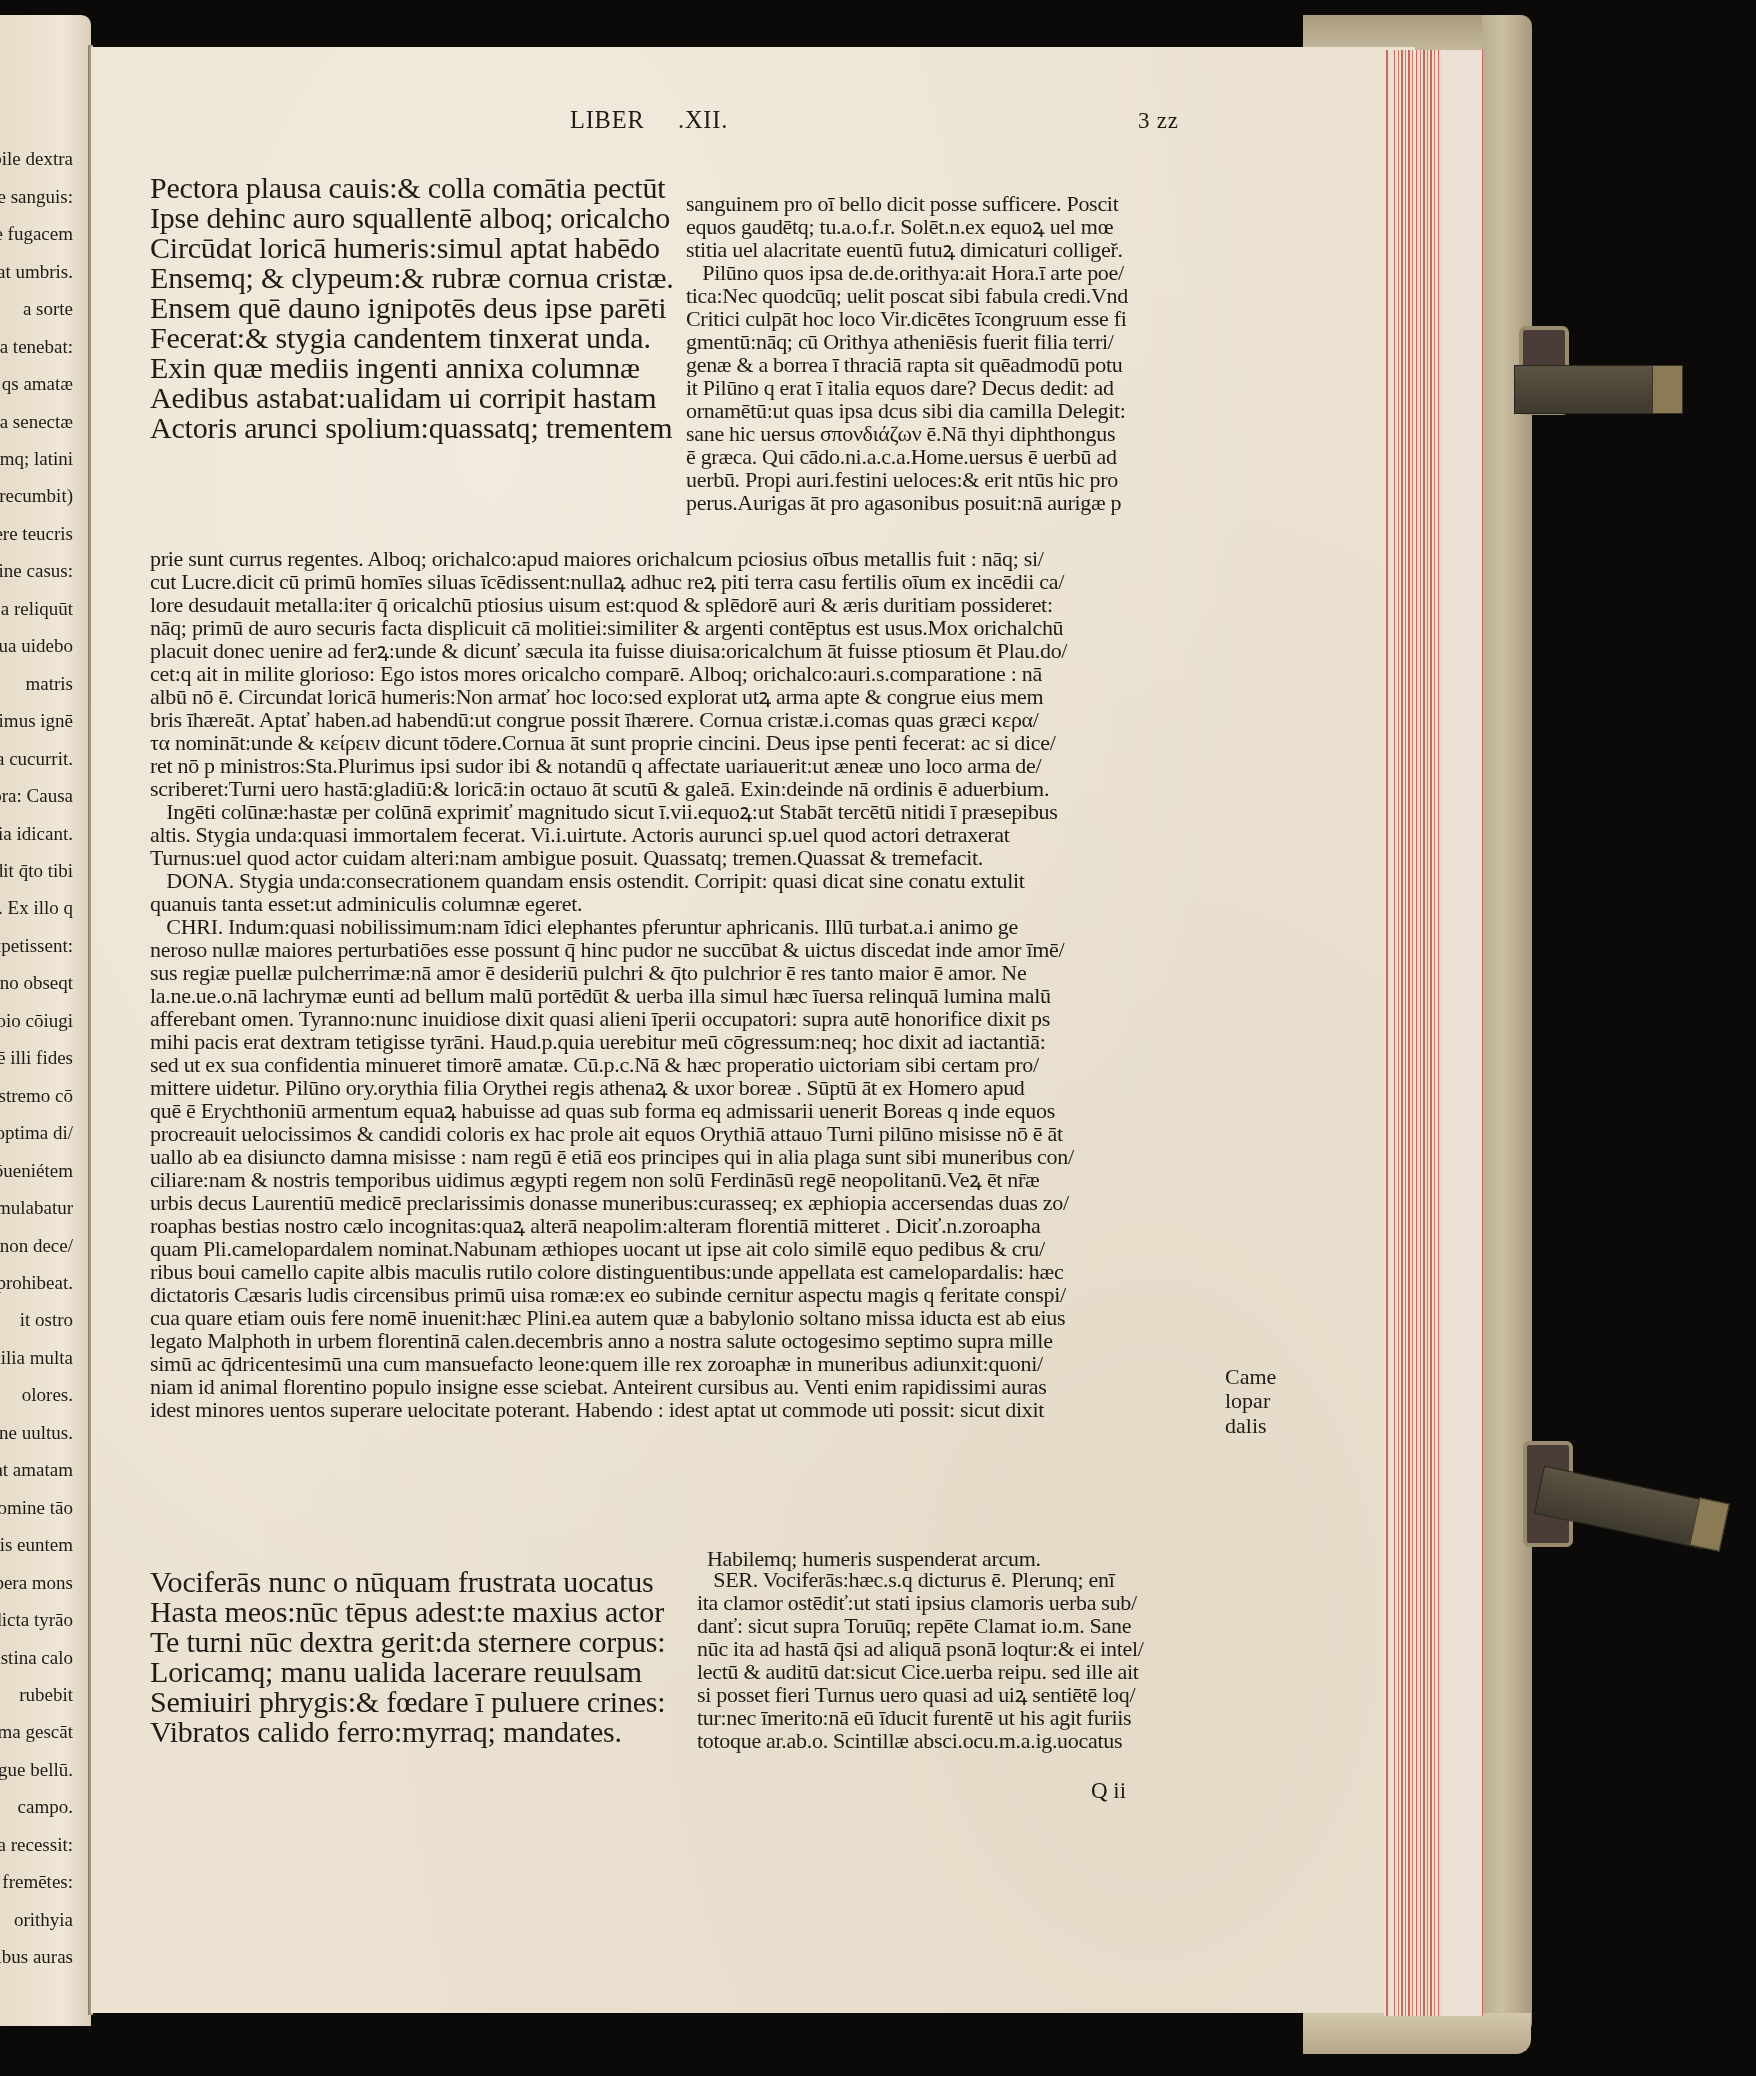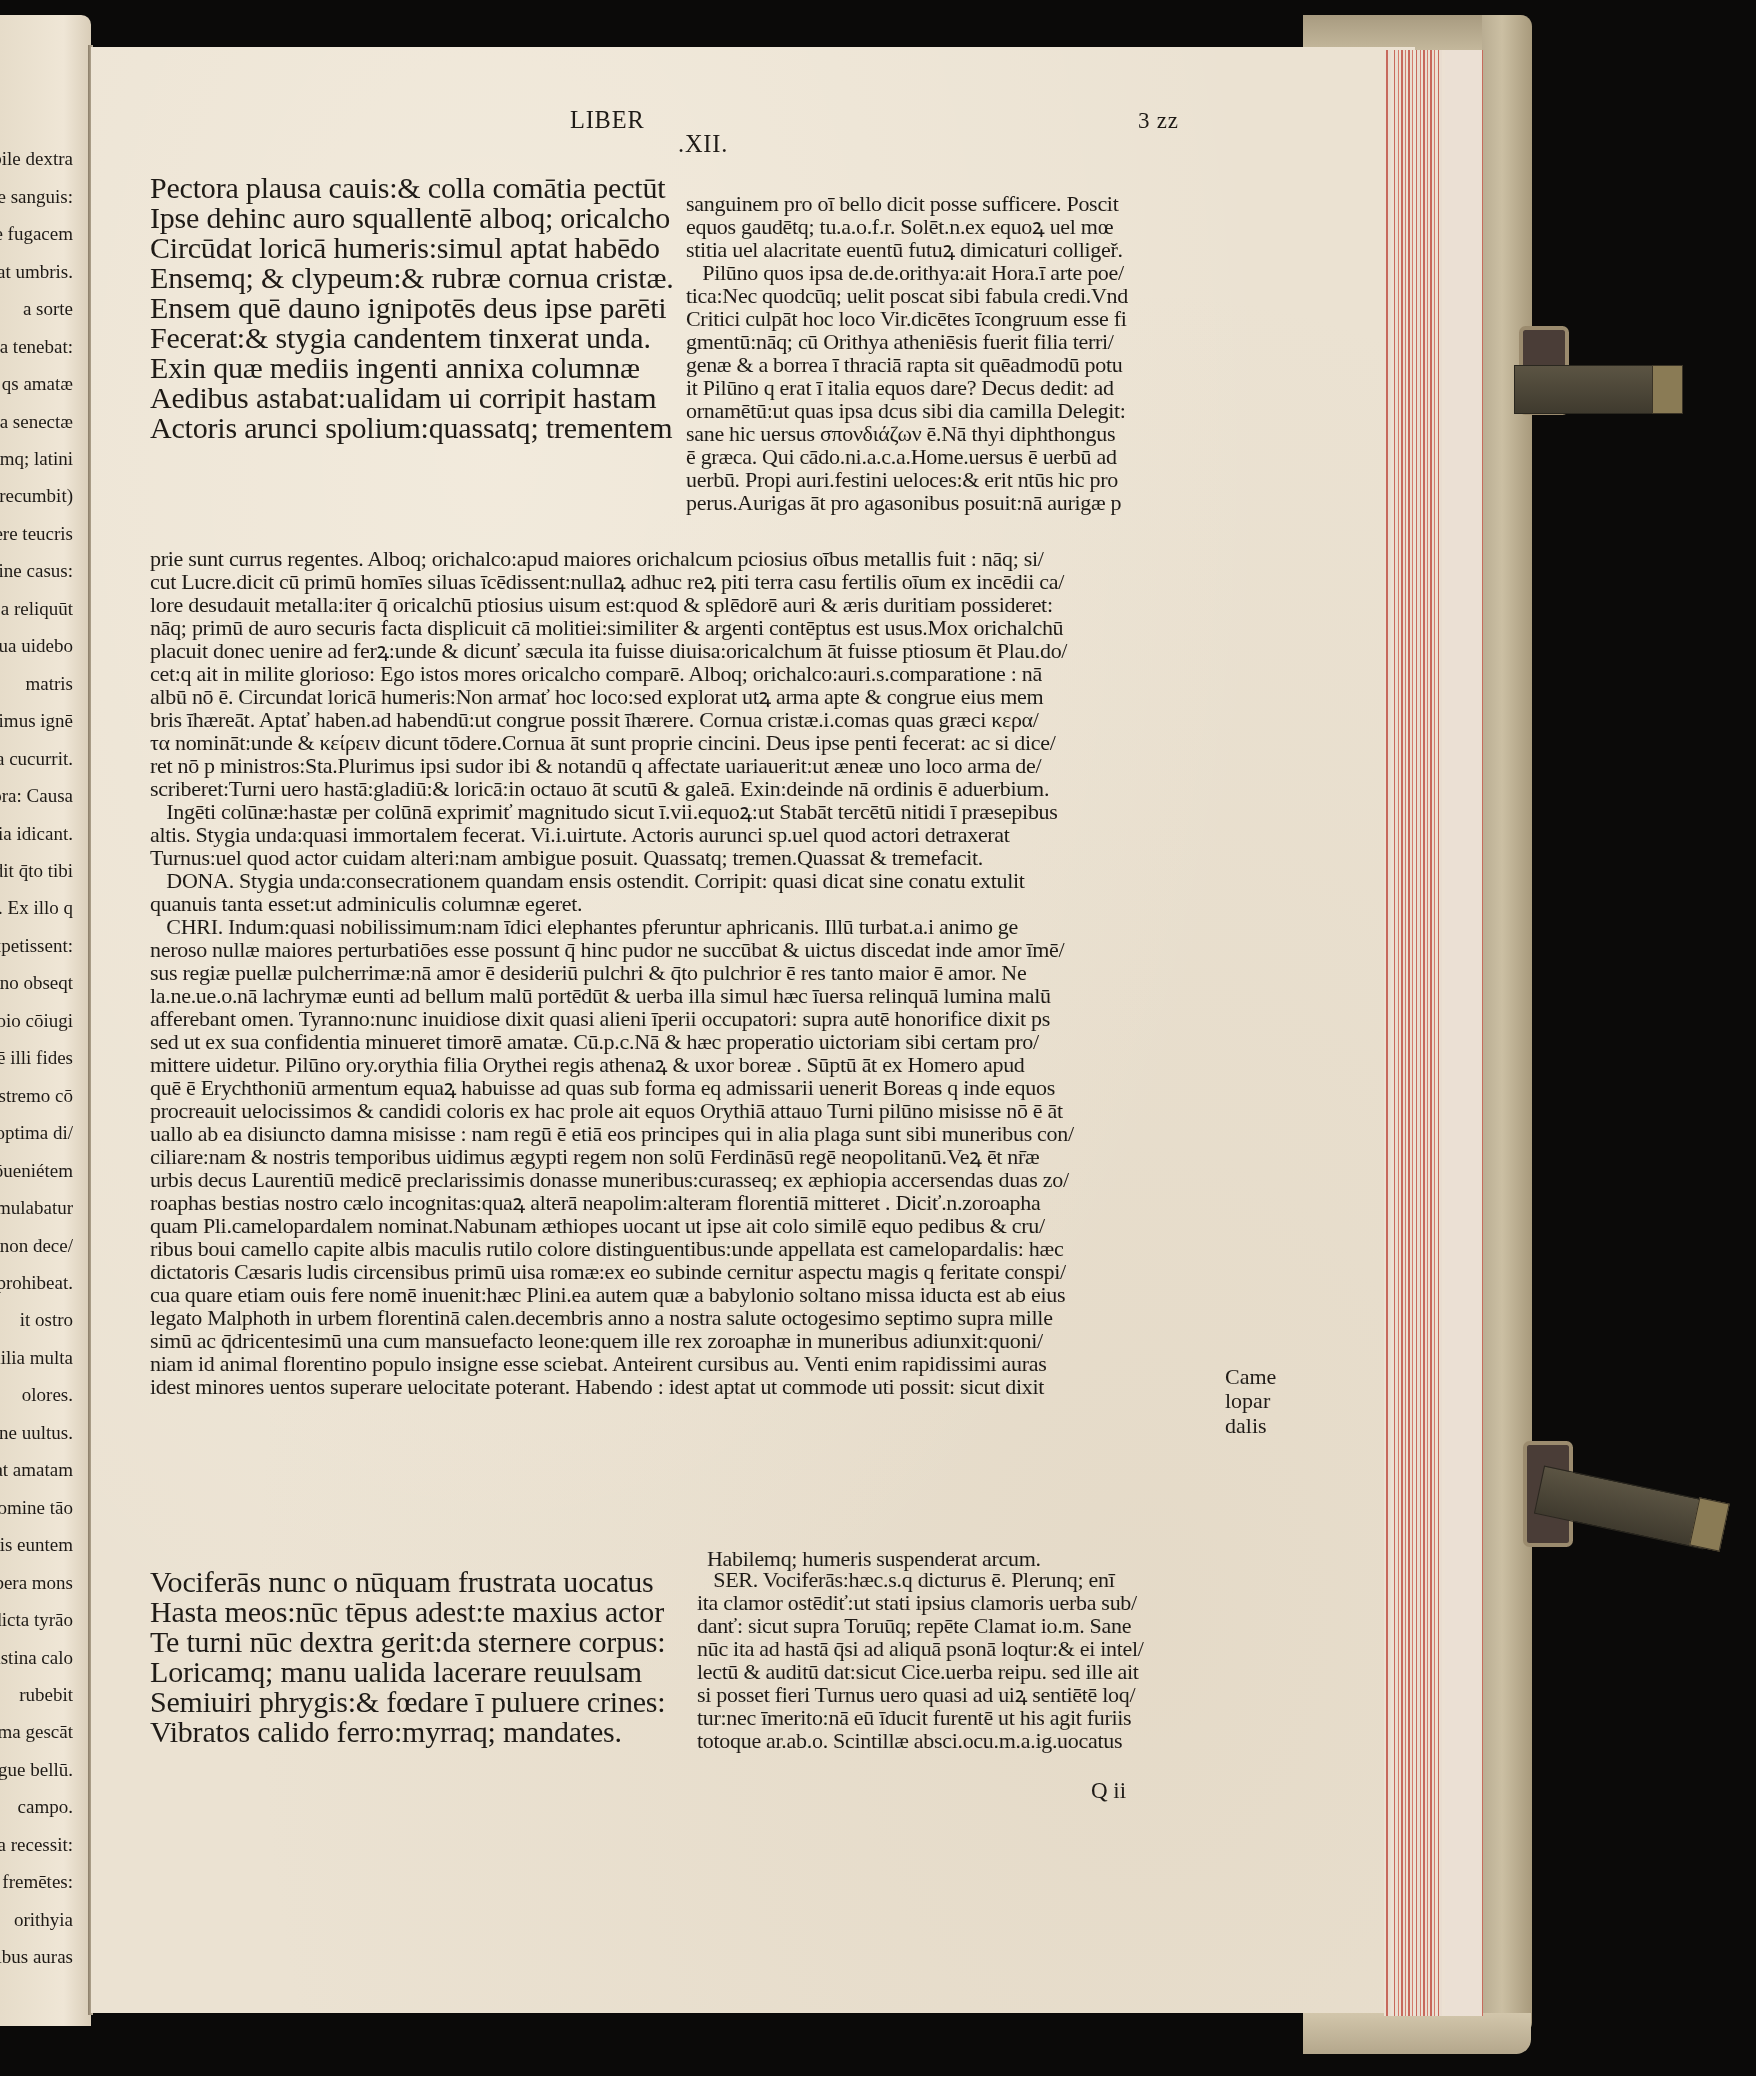--- a/index.html
+++ b/index.html
@@ -156,21 +156,21 @@
   <div class="strap" style="left:0; top:39px; width:155px;"></div>
   <div class="tip" style="left:138px; top:39px;"></div>
 </div>
 <div class="clasp" style="left:1523px; top:1441px;">
   <div class="anchor" style="left:0; top:0; height:98px;"></div>
   <div class="strap" style="left:16.3px; top:24.4px; width:171px; transform:rotate(12deg); transform-origin:left center;"></div>
   <div class="tip" style="left:171px; top:59px; transform:rotate(12deg);"></div>
 </div>
 
 <div class="running-head" style="left:570px; top:106px;">LIBER</div>
-<div class="running-head" style="left:678px; top:106px;margin-top:24px;">.XII.</div>
+<div class="running-head" style="left:678px; top:106px;">.XII.</div>
 <div class="running-head" style="left:1138px; top:108px; font-size:23px;">3 zz</div>
 
 <div class="text verse" style="left:150px; top:173px;" id="verse1">
     <div class="line">Pectora plausa cauis:&amp; colla comātia pectūt</div>
     <div class="line">Ipse dehinc auro squallentē alboq; oricalcho</div>
     <div class="line">Circūdat loricā humeris:simul aptat habēdo</div>
     <div class="line">Ensemq; &amp; clypeum:&amp; rubræ cornua cristæ.</div>
     <div class="line">Ensem quē dauno ignipotēs deus ipse parēti</div>
     <div class="line">Fecerat:&amp; stygia candentem tinxerat unda.</div>
     <div class="line">Exin quæ mediis ingenti annixa columnæ</div>
@@ -210,20 +210,21 @@
     <div class="line indent">Ingēti colūnæ:hastæ per colūnā exprimiť magnitudo sicut ī.vii.equoꝝ:ut Stabāt tercētū nitidi ī præsepibus</div>
     <div class="line">altis. Stygia unda:quasi immortalem fecerat. Vi.i.uirtute. Actoris aurunci sp.uel quod actori detraxerat</div>
     <div class="line">Turnus:uel quod actor cuidam alteri:nam ambigue posuit. Quassatq; tremen.Quassat &amp; tremefacit.</div>
     <div class="line indent">DONA. Stygia unda:consecrationem quandam ensis ostendit. Corripit: quasi dicat sine conatu extulit</div>
     <div class="line">quanuis tanta esset:ut adminiculis columnæ egeret.</div>
     <div class="line indent">CHRI. Indum:quasi nobilissimum:nam īdici elephantes pferuntur aphricanis. Illū turbat.a.i animo ge</div>
     <div class="line">neroso nullæ maiores perturbatiōes esse possunt q̄ hinc pudor ne succūbat &amp; uictus discedat inde amor īmē/</div>
     <div class="line">sus regiæ puellæ pulcherrimæ:nā amor ē desideriū pulchri &amp; q̄to pulchrior ē res tanto maior ē amor. Ne</div>
     <div class="line">la.ne.ue.o.nā lachrymæ eunti ad bellum malū portēdūt &amp; uerba illa simul hæc īuersa relinquā lumina malū</div>
     <div class="line">afferebant omen. Tyranno:nunc inuidiose dixit quasi alieni īperii occupatori: supra autē honorifice dixit ps</div>
+    <div class="line">mihi pacis erat dextram tetigisse tyrāni. Haud.p.quia uerebitur meū cōgressum:neq; hoc dixit ad iactantiā:</div>
     <div class="line">sed ut ex sua confidentia minueret timorē amatæ. Cū.p.c.Nā &amp; hæc properatio uictoriam sibi certam pro/</div>
     <div class="line">mittere uidetur. Pilūno ory.orythia filia Orythei regis athenaꝝ &amp; uxor boreæ . Sūptū āt ex Homero apud</div>
     <div class="line">quē ē Erychthoniū armentum equaꝝ habuisse ad quas sub forma eq admissarii uenerit Boreas q inde equos</div>
     <div class="line">procreauit uelocissimos &amp; candidi coloris ex hac prole ait equos Orythiā attauo Turni pilūno misisse nō ē āt</div>
     <div class="line">uallo ab ea disiuncto damna misisse : nam regū ē etiā eos principes qui in alia plaga sunt sibi muneribus con/</div>
     <div class="line">ciliare:nam &amp; nostris temporibus uidimus ægypti regem non solū Ferdināsū regē neopolitanū.Veꝝ ēt nr̄æ</div>
     <div class="line">urbis decus Laurentiū medicē preclarissimis donasse muneribus:curasseq; ex æphiopia accersendas duas zo/</div>
     <div class="line">roaphas bestias nostro cælo incognitas:quaꝝ alterā neapolim:alteram florentiā mitteret . Diciť.n.zoroapha</div>
     <div class="line">quam Pli.camelopardalem nominat.Nabunam æthiopes uocant ut ipse ait colo similē equo pedibus &amp; cru/</div>
     <div class="line">ribus boui camello capite albis maculis rutilo colore distinguentibus:unde appellata est camelopardalis: hæc</div>

